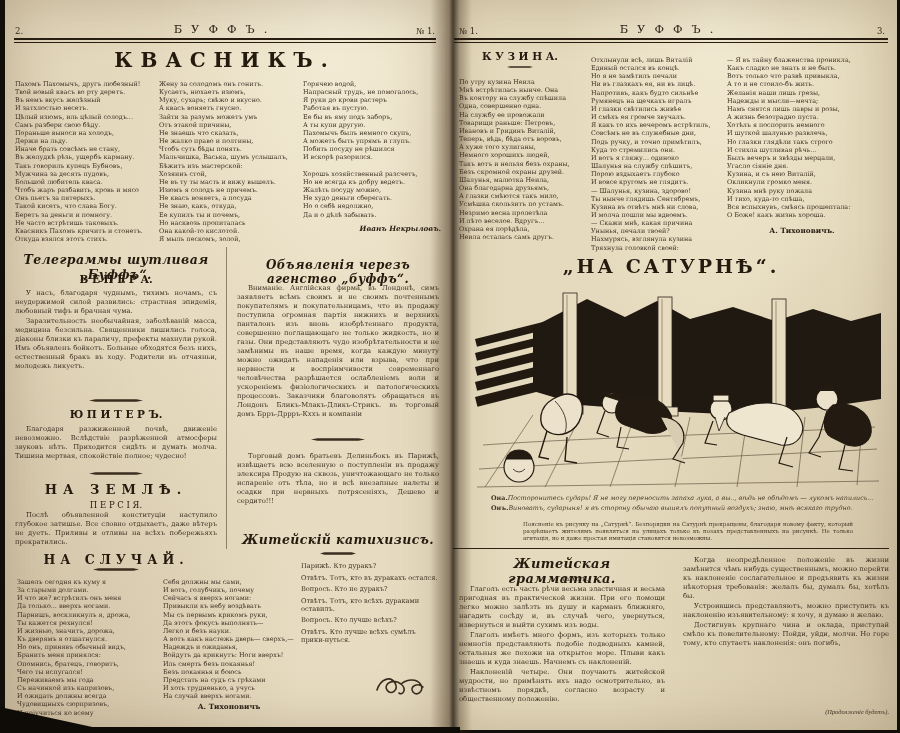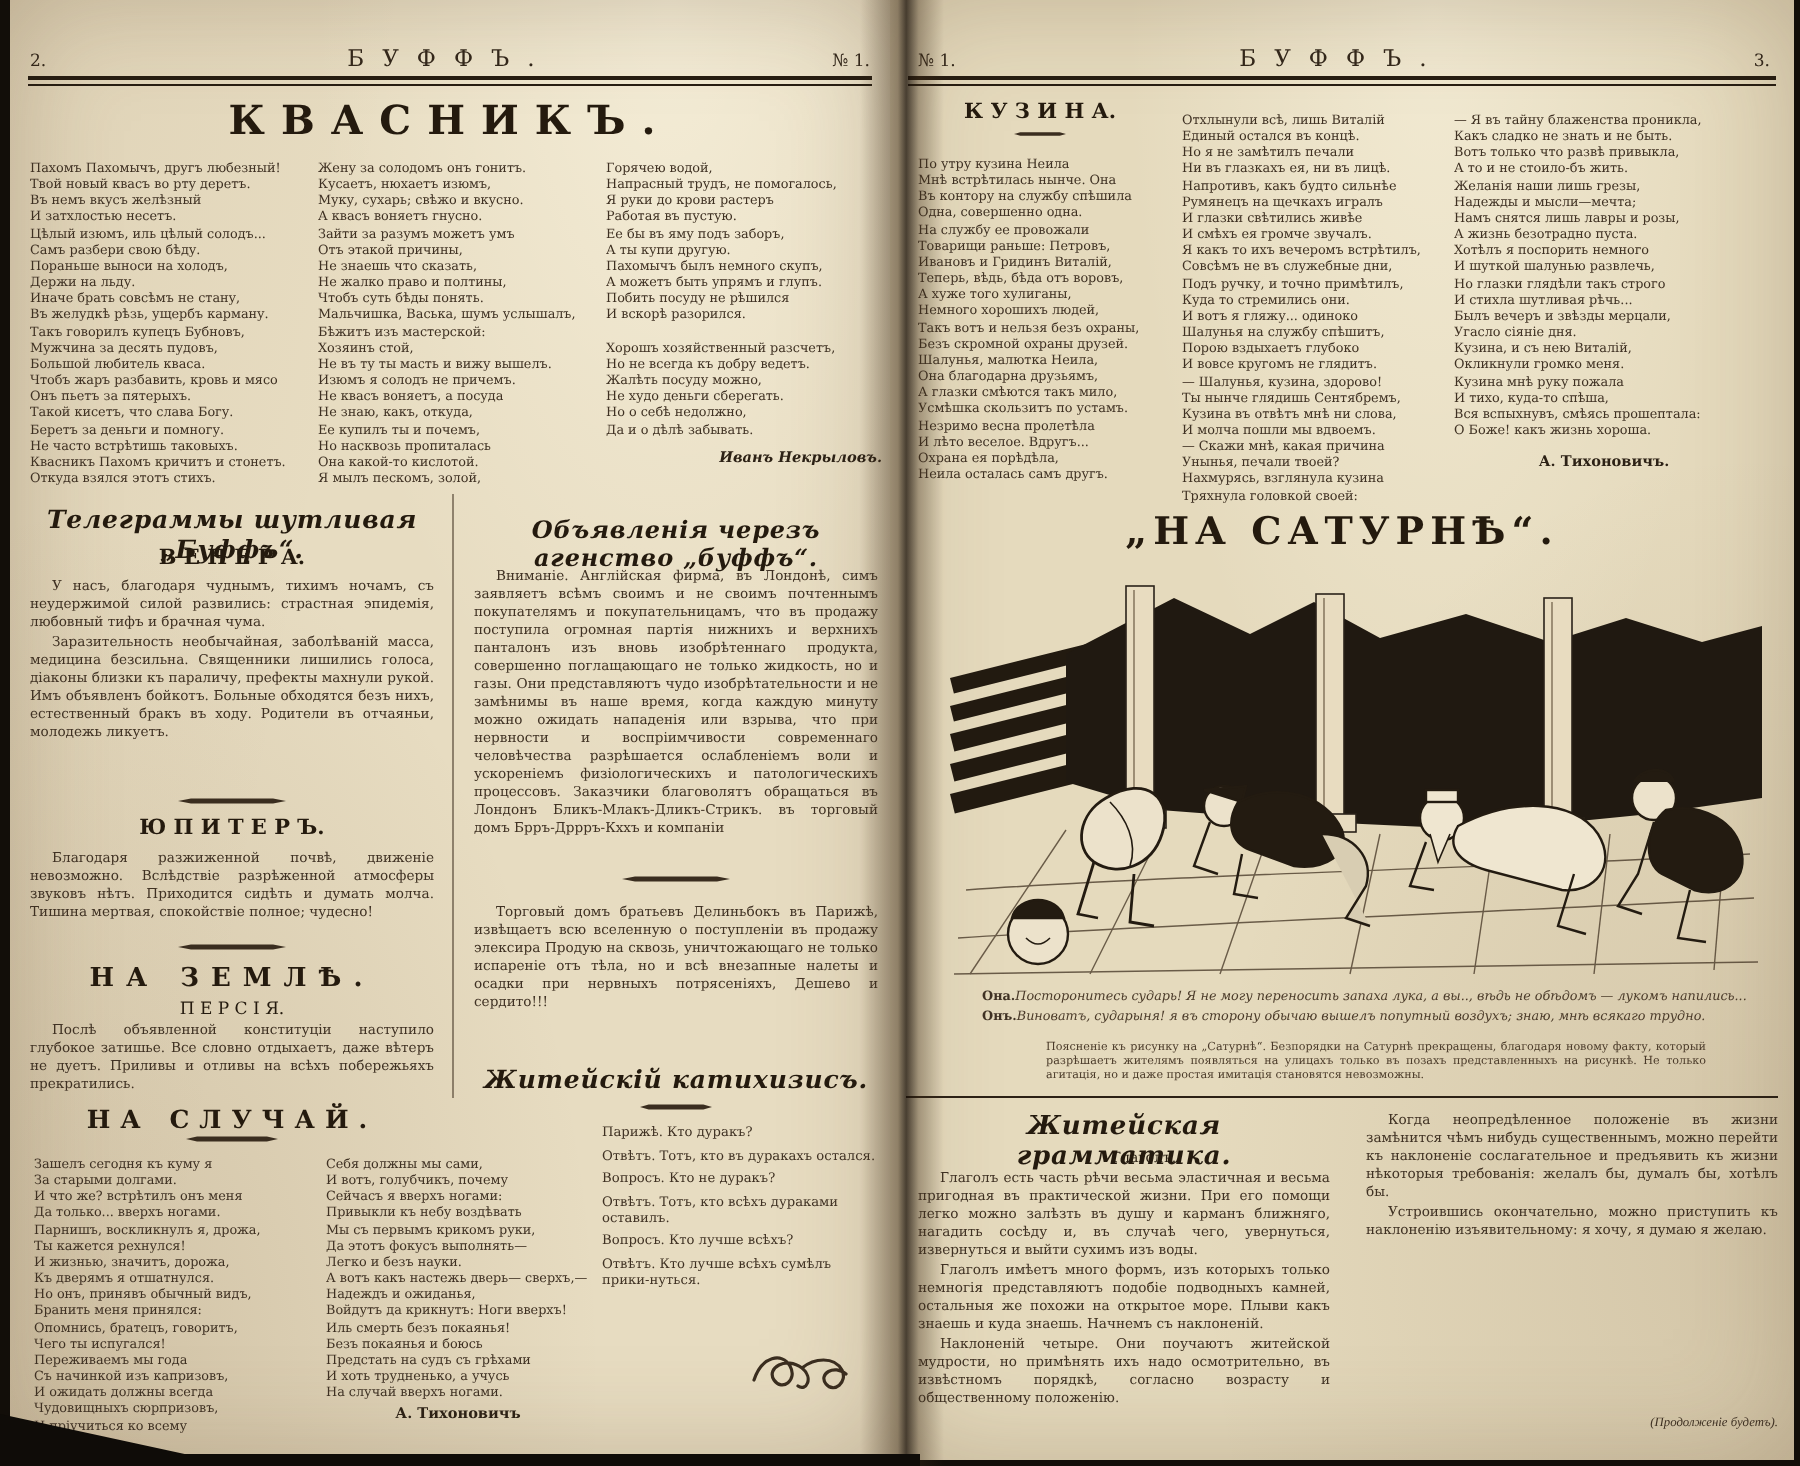--- a/index.html
+++ b/index.html
@@ -384,21 +384,22 @@
 
     <div class="block gothic" style="left:14px;top:556px;width:206px;font-size:13px;">Житейская грамматика.</div>
     <div class="block sec-head" style="left:24px;top:575px;width:206px;font-size:7px;font-weight:normal;">Глаголъ.</div>
     <div class="block paras" style="left:14px;top:585px;width:206px;">
         <p>Глаголъ есть часть рѣчи весьма эластичная и весьма пригодная въ практической жизни. При его помощи легко можно залѣзть въ душу и карманъ ближняго, нагадить сосѣду и, въ случаѣ чего, увернуться, извернуться и выйти сухимъ изъ воды.</p>
         <p>Глаголъ имѣетъ много формъ, изъ которыхъ только немногія представляютъ подобіе подводныхъ камней, остальныя же похожи на открытое море. Плыви какъ знаешь и куда знаешь. Начнемъ съ наклоненій.</p>
         <p>Наклоненій четыре. Они поучаютъ житейской мудрости, но примѣнять ихъ надо осмотрительно, въ извѣстномъ порядкѣ, согласно возрасту и общественному положенію.</p>
       </div>
     <div class="block paras" style="left:238px;top:556px;width:206px;">
         <p>Когда неопредѣленное положеніе въ жизни замѣнится чѣмъ нибудь существеннымъ, можно перейти къ наклоненіе сослагательное и предъявить къ жизни нѣкоторыя требованія: желалъ бы, думалъ бы, хотѣлъ бы.</p>
-        <p>Устроившись окончательно, можно приступить къ наклоненію изъявительному: я хочу, я думаю я желаю.</p>
+        <p>Устроившись представляютъ, можно приступить къ наклоненію изъявительному: я хочу, я думаю я желаю.</p>
+        <p>Достигнувъ крупнаго чина и оклада, приступай смѣло къ повелительному: Пойди, уйди, молчи. Но горе тому, кто спутаетъ наклоненія: онъ погибъ,</p>
       </div>
     <div class="block cont" style="left:238px;top:708px;width:206px;">(Продолженіе будетъ).</div>
   </div>
 
   <div class="gutter"></div>
   <div class="corner-wedge"></div>
   <div class="edge-bottom"></div>
 </div>
 
 </body></html>

